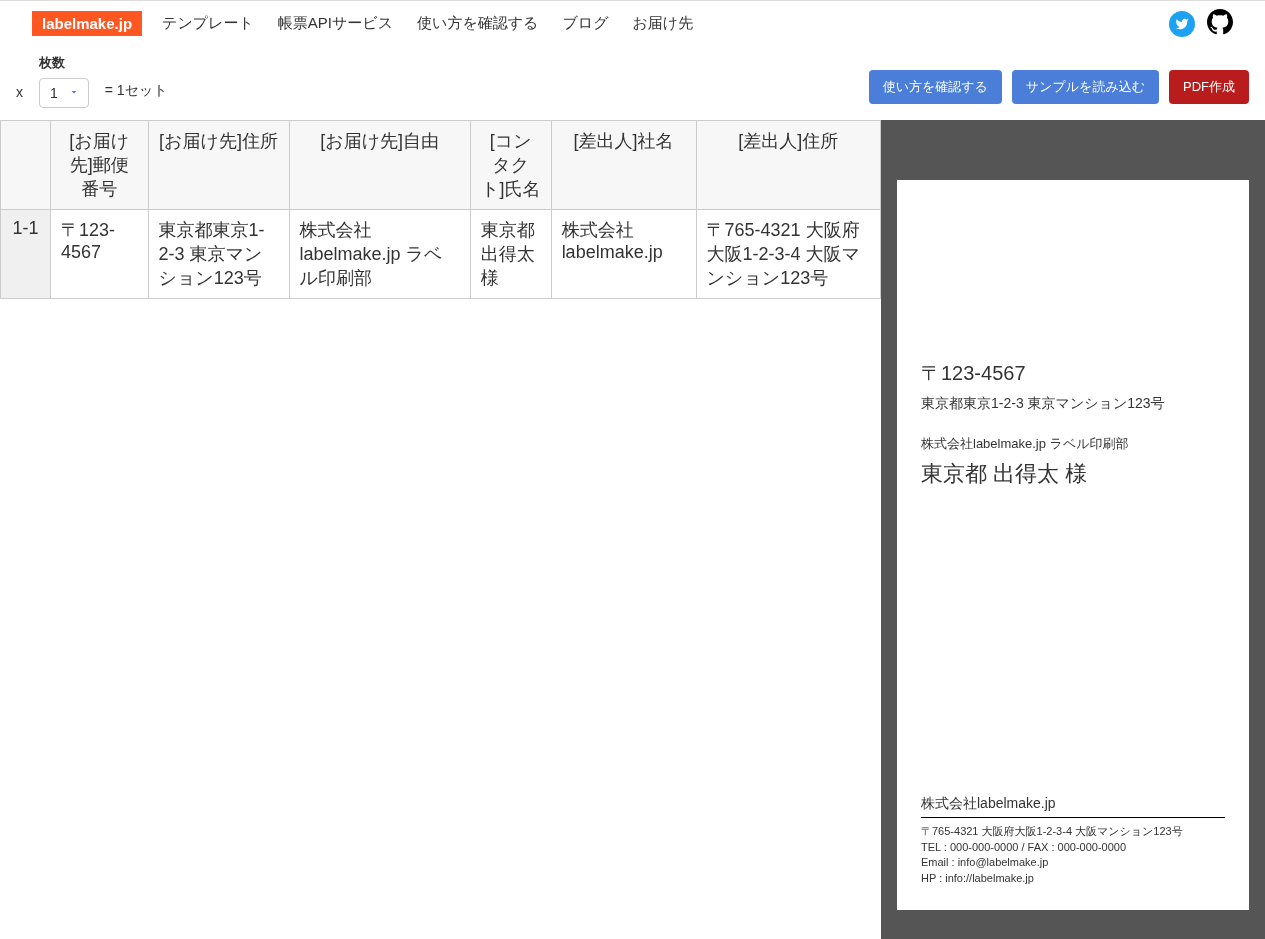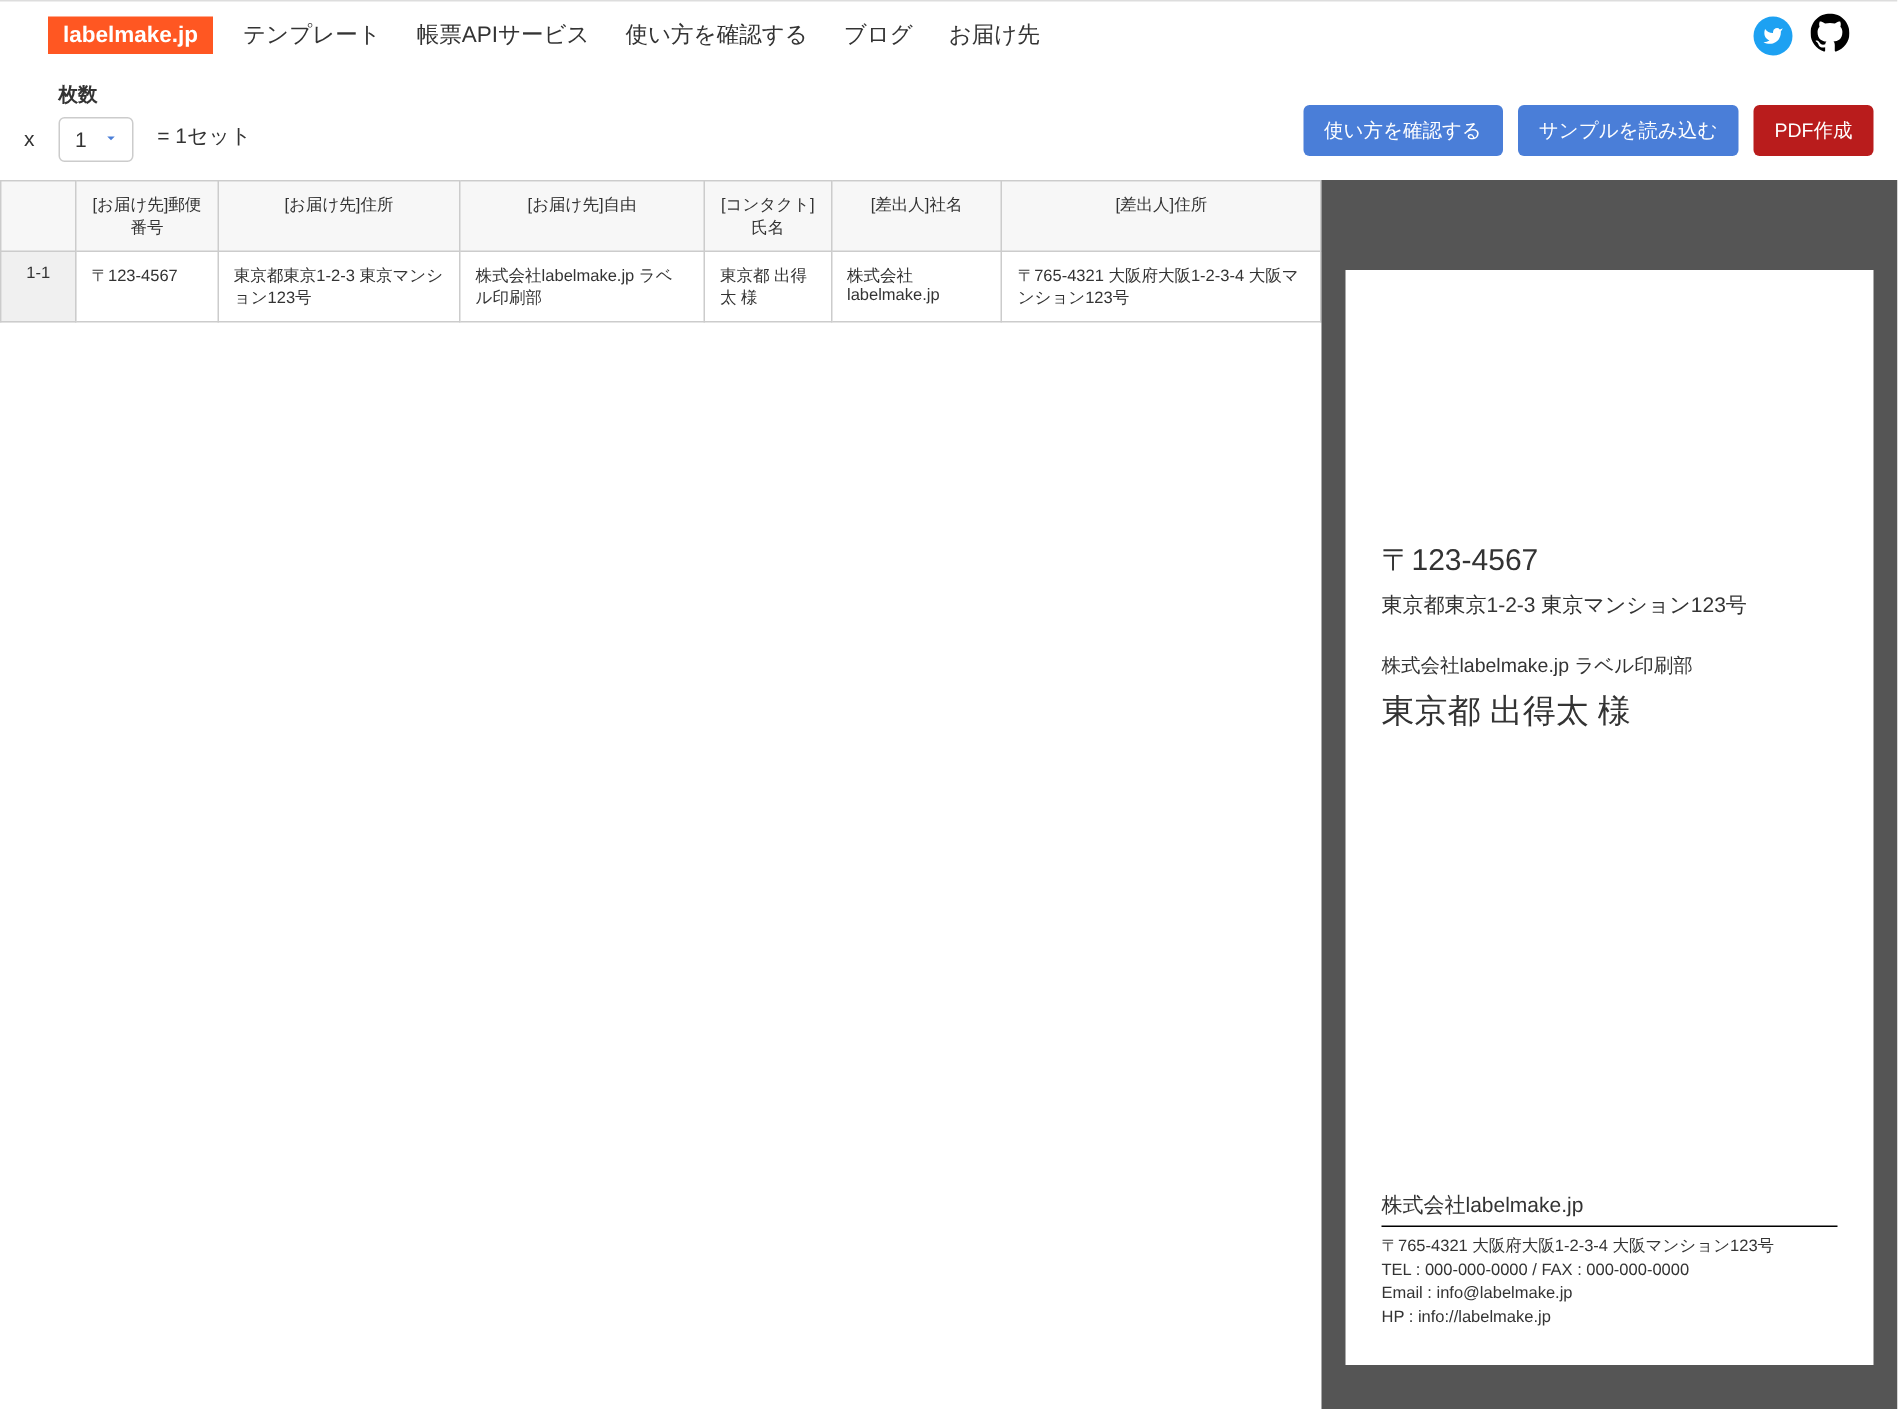--- a/index.html
+++ b/index.html
@@ -28,21 +28,21 @@
     .controls-spacer { flex: 1; }
     .action-buttons { display: flex; gap: 10px; padding-bottom: 4px; }
     .btn { padding: 8px 14px; border: none; border-radius: 4px; color: #fff; font-size: 13px; cursor: pointer; }
     .btn-blue { background: #4a7ed8; }
     .btn-green { background: #b91c1c; }
     
     .main-area { display: flex; }
     .table-area { flex: 1; }
     
     table { width: 100%; border-collapse: collapse; }
-    th, td { border: 1px solid #ccc; padding: 8px 10px; text-align: left; font-size: 11px; vertical-align: top; }
+    th, td { border: 1px solid #ccc; padding: 8px 10px; text-align: left; font-size: 18px; vertical-align: top; }
     th { background: #f7f7f7; font-weight: normal; text-align: center; color: #333; }
     th:first-child { width: 50px; }
     td.row-num { background: #f0f0f0; text-align: center; }
     
     .preview-area { width: 384px; background: #555; padding: 60px 16px 30px; display: flex; justify-content: center; align-items: flex-start; }
     .envelope { background: #fff; width: 352px; height: 730px; padding: 180px 24px 24px 24px; position: relative; display: flex; flex-direction: column; }
     .env-top { flex: 0 0 auto; }
     .env-postal { font-size: 20px; font-weight: 500; margin-bottom: 8px; }
     .env-address { font-size: 14px; margin-bottom: 22px; }
     .env-free { font-size: 13px; margin-bottom: 6px; }

